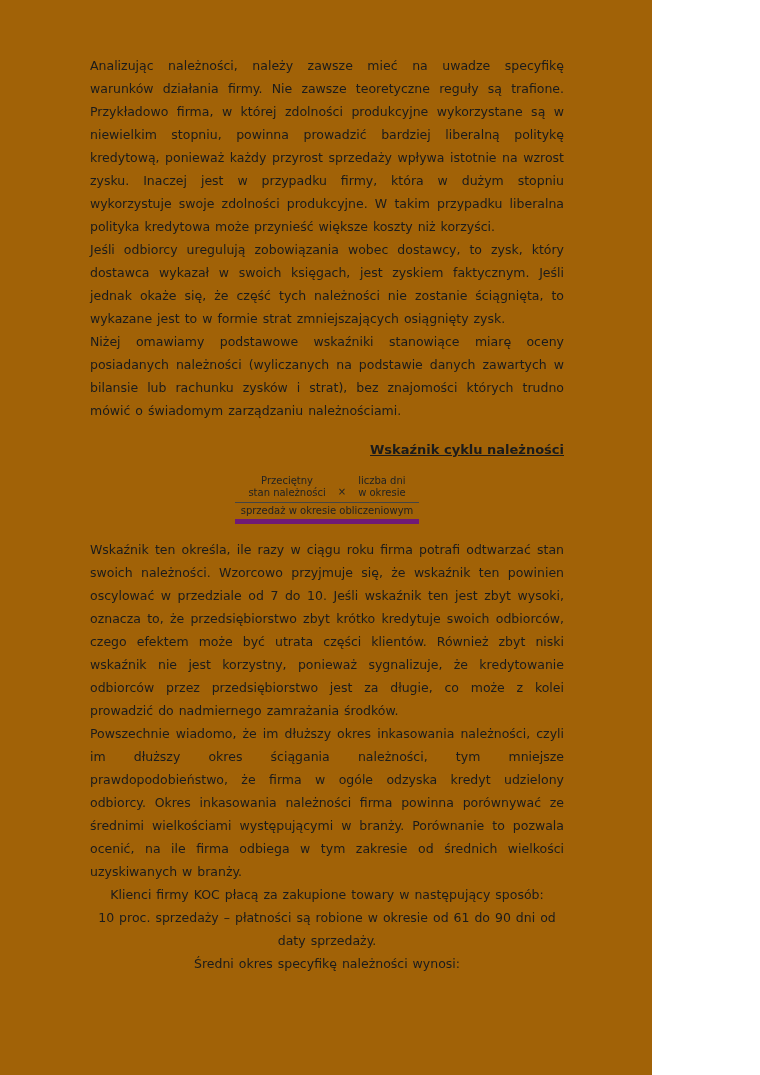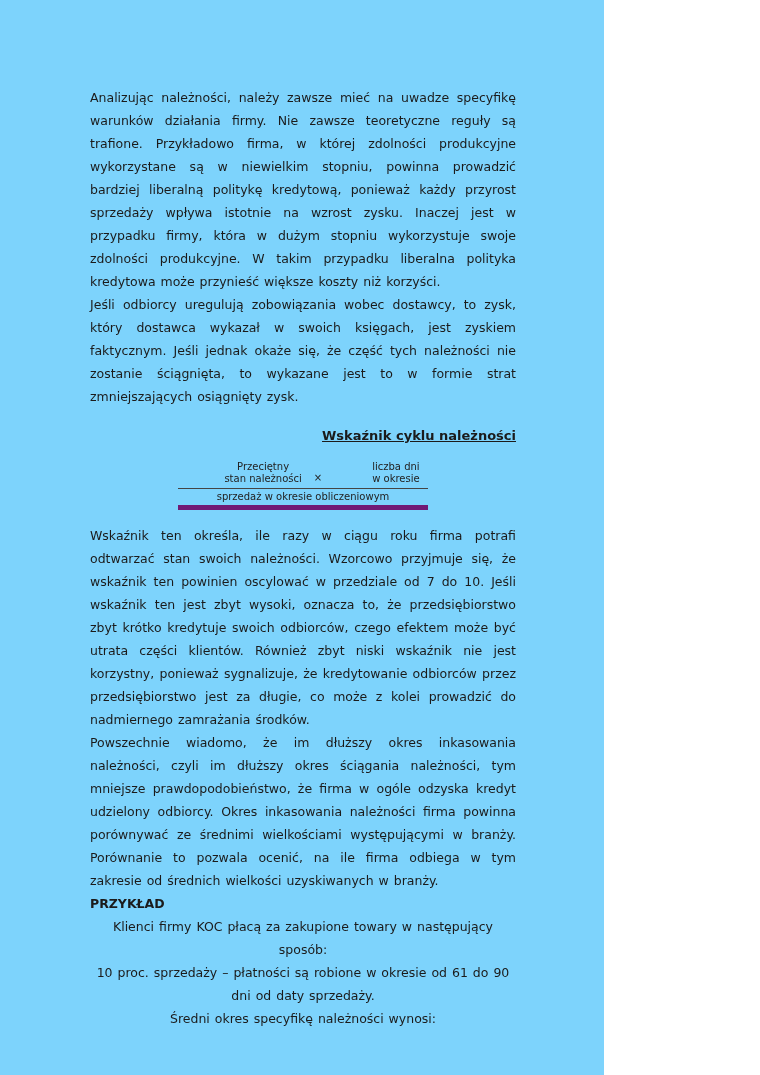--- a/index.html
+++ b/index.html
@@ -9,24 +9,24 @@
   }
   body {
     width: 760px;
     height: 1075px;
     font-family: "DejaVu Sans", "Liberation Sans", sans-serif;
     color: #1b1b1b;
     overflow: hidden;
   }
   .page {
     box-sizing: border-box;
-    width: 604px;
+    width: 652px;
     height: 1075px;
-    padding: 86px 88px 40px 90px;
-    background: #7dd3fc;
+    padding: 54px 88px 40px 90px;
+    background: #a16207;
   }
   .para {
     margin: 0;
     font-size: 12.5px;
     line-height: 23px;
     text-align: justify;
     word-spacing: 1px;
   }
   .para.noline {
     text-align: center;
@@ -63,39 +63,39 @@
     justify-content: center;
     gap: 12px;
     padding: 0 8px 3px 8px;
   }
   .frac-block {
     display: inline-block;
     text-align: center;
   }
   .frac-block span {
     display: block;
-    margin-left: 38px;
   }
   .times-sign {
     display: inline-block;
     padding-top: 10px;
   }
   .denominator {
     border-top: 1px solid #444444;
     border-bottom: 5px solid #701a75;
     padding: 2px 6px 2px 6px;
   }
 </style>
 </head>
 <body>
 
 <div class="page">
 
   <p class="para">Analizując należności, należy zawsze mieć na uwadze specyfikę warunków działania firmy. Nie zawsze teoretyczne reguły są trafione. Przykładowo firma, w której zdolności produkcyjne wykorzystane są w niewielkim stopniu, powinna prowadzić bardziej liberalną politykę kredytową, ponieważ każdy przyrost sprzedaży wpływa istotnie na wzrost zysku. Inaczej jest w przypadku firmy, która w dużym stopniu wykorzystuje swoje zdolności produkcyjne. W takim przypadku liberalna polityka kredytowa może przynieść większe koszty niż korzyści.</p>
   <p class="para">Jeśli odbiorcy uregulują zobowiązania wobec dostawcy, to zysk, który dostawca wykazał w swoich księgach, jest zyskiem faktycznym. Jeśli jednak okaże się, że część tych należności nie zostanie ściągnięta, to wykazane jest to w formie strat zmniejszających osiągnięty zysk.</p>
+  <p class="para">Niżej omawiamy podstawowe wskaźniki stanowiące miarę oceny posiadanych należności (wyliczanych na podstawie danych zawartych w bilansie lub rachunku zysków i strat), bez znajomości których trudno mówić o świadomym zarządzaniu należnościami.</p>
 
   <h2 class="heading"><span>Wskaźnik cyklu należności</span></h2>
 
   <div class="formula-wrap">
     <div class="formula">
       <div class="numerator">
         <span class="frac-block">
           <span>Przeciętny</span>
           <span>stan należności</span>
         </span>
@@ -105,20 +105,19 @@
           <span>w okresie</span>
         </span>
       </div>
       <div class="denominator">sprzedaż w okresie obliczeniowym</div>
     </div>
   </div>
 
   <p class="para">Wskaźnik ten określa, ile razy w ciągu roku firma potrafi odtwarzać stan swoich należności. Wzorcowo przyjmuje się, że wskaźnik ten powinien oscylować w przedziale od 7 do 10. Jeśli wskaźnik ten jest zbyt wysoki, oznacza to, że przedsiębiorstwo zbyt krótko kredytuje swoich odbiorców, czego efektem może być utrata części klientów. Również zbyt niski wskaźnik nie jest korzystny, ponieważ sygnalizuje, że kredytowanie odbiorców przez przedsiębiorstwo jest za długie, co może z kolei prowadzić do nadmiernego zamrażania środków.</p>
   <p class="para">Powszechnie wiadomo, że im dłuższy okres inkasowania należności, czyli im dłuższy okres ściągania należności, tym mniejsze prawdopodobieństwo, że firma w ogóle odzyska kredyt udzielony odbiorcy. Okres inkasowania należności firma powinna porównywać ze średnimi wielkościami występującymi w branży. Porównanie to pozwala ocenić, na ile firma odbiega w tym zakresie od średnich wielkości uzyskiwanych w branży.</p>
 
-  <p class="para bold-label">PRZYKŁAD</p>
   <p class="para noline">Klienci firmy KOC płacą za zakupione towary w następujący sposób:</p>
 
   <p class="para noline">10 proc. sprzedaży – płatności są robione w okresie od 61 do 90 dni od daty sprzedaży.</p>
 
   <p class="para noline">Średni okres specyfikę należności wynosi:</p>
 
 </div>
 
 </body></html>

